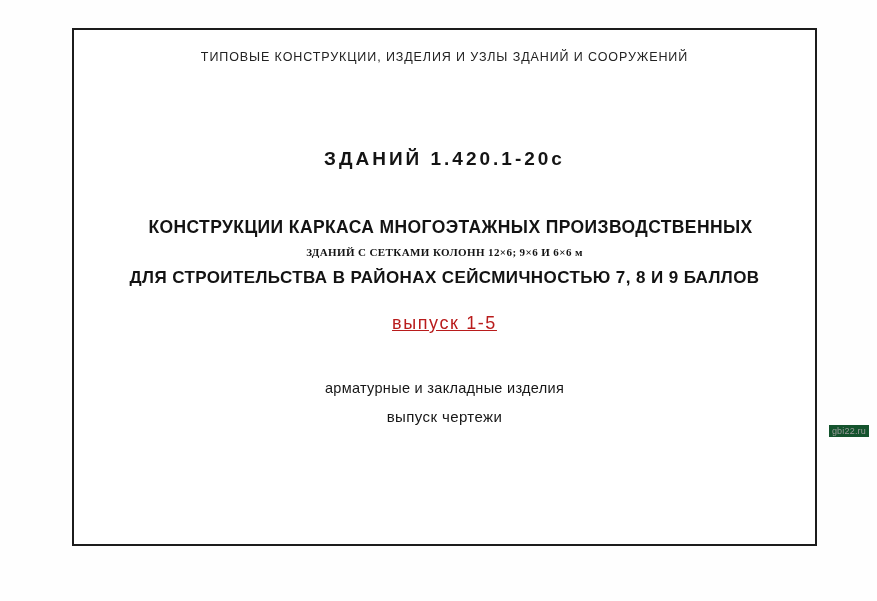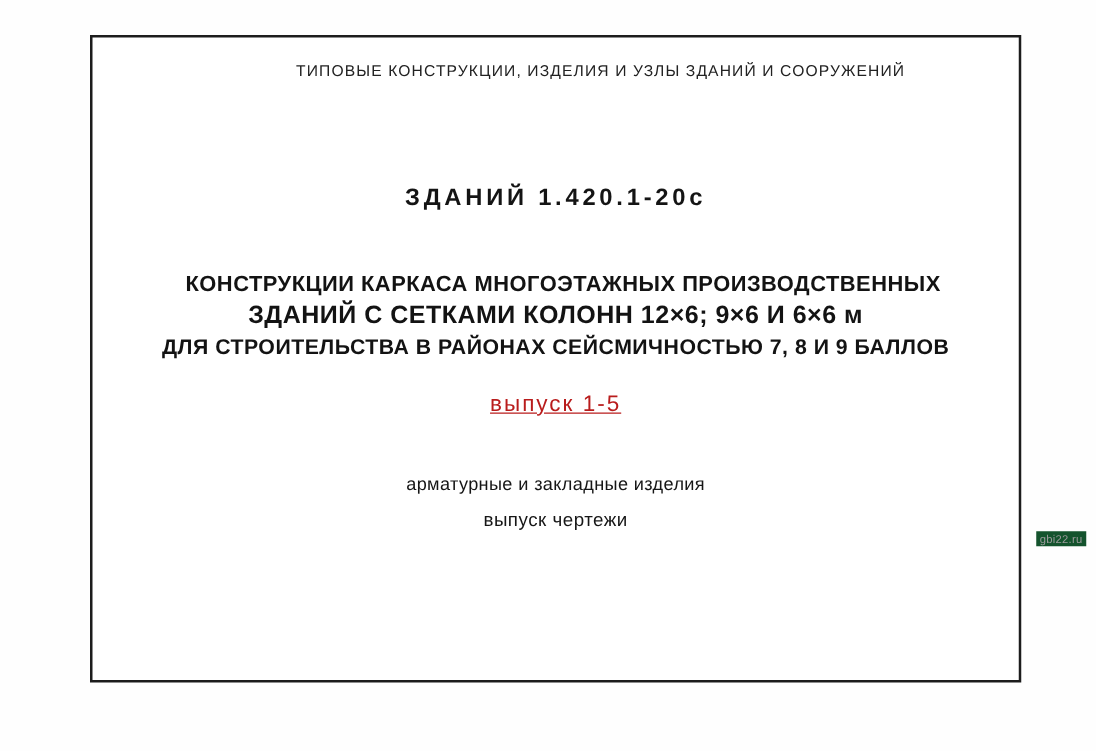--- a/index.html
+++ b/index.html
@@ -43,21 +43,20 @@
   .header-line {
     position: absolute;
     top: 20px;
     left: 0;
     width: 100%;
     font-size: 12.5px;
     letter-spacing: 0.9px;
     color: #222;
     font-family: "Liberation Sans", sans-serif;
     white-space: nowrap;
-    margin-left: 36px;
   }
   .series {
     position: absolute;
     top: 118px;
     left: 0;
     width: 100%;
     font-size: 19px;
     font-weight: 600;
     letter-spacing: 3px;
     color: #141414;
@@ -71,21 +70,21 @@
   .title-line {
     font-size: 17.5px;
     font-weight: 600;
     letter-spacing: 0.4px;
     color: #131313;
     line-height: 25px;
     white-space: nowrap;
     font-stretch: condensed;
   }
   .title-line.l1 { font-size: 17.5px; margin-left: 12px; }
-  .title-line.l2 { font-size: 20px; }
+  .title-line.l2 { font-size: 11px; font-family: Liberation Serif, serif; }
   .title-line.l3 { font-size: 17px; }
   .issue {
     position: absolute;
     top: 283px;
     left: 0;
     width: 100%;
     font-size: 18px;
     letter-spacing: 1.6px;
     color: #b91c1c;
     text-decoration: underline;

